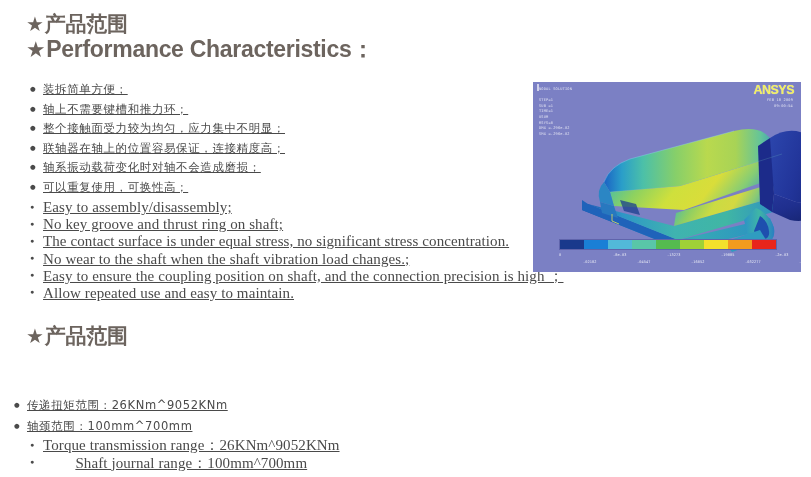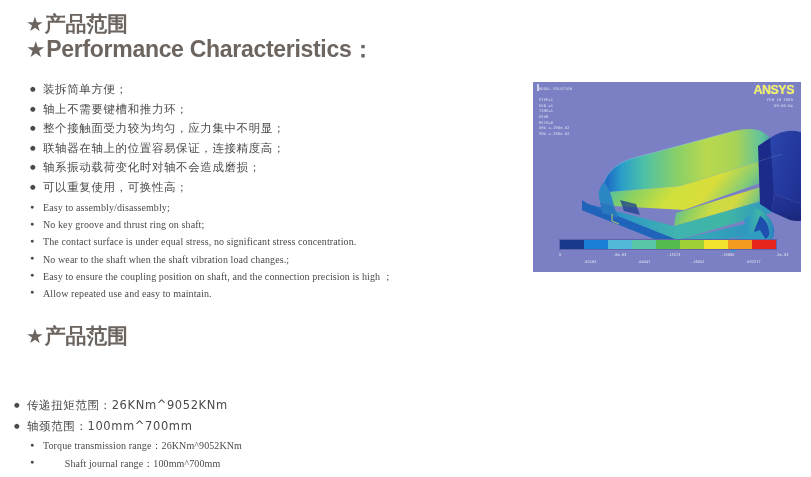--- a/index.html
+++ b/index.html
@@ -60,20 +60,21 @@
     position: absolute;
     list-style: none;
     margin: 0;
     padding: 0;
   }
   .bullet-list li {
     position: relative;
     padding-left: 13px;
     white-space: nowrap;
     color: #4a4a4a;
+    text-decoration: underline;
   }
   .bullet-list li::before {
     content: "\25CF";
     position: absolute;
     left: 0;
     top: 0;
     font-size: 6px;
     line-height: inherit;
     color: #4a4a4a;
   }
@@ -86,21 +87,21 @@
   }
   .list-cn li {
     line-height: 19.5px;
     height: 19.5px;
   }
   .list-cn li::before { font-size: 6.5px; top: 0px; }
 
   
   .list-en {
     font-family: "Liberation Serif", "DejaVu Serif", serif;
-    font-size: 10px;
+    font-size: 15px;
     letter-spacing: 0.1px;
   }
   .list-en li {
     line-height: 17.2px;
     height: 17.2px;
   }
   .list-en li::before { font-size: 7px; top: -0.5px; }
 
   #perf-list-cn { left: 30px; top: 80px; }
   #perf-list-en { left: 30px; top: 199px; }

